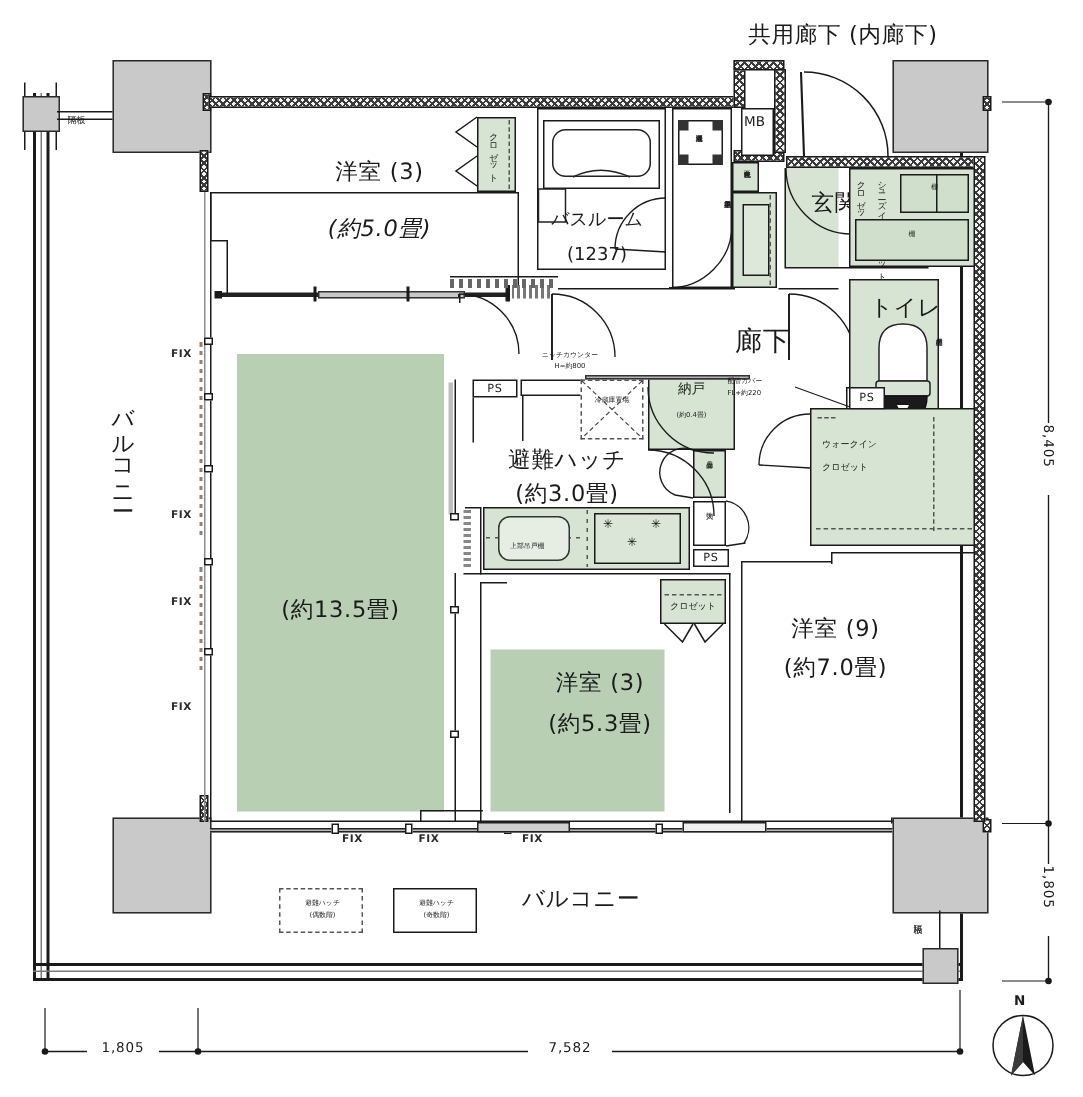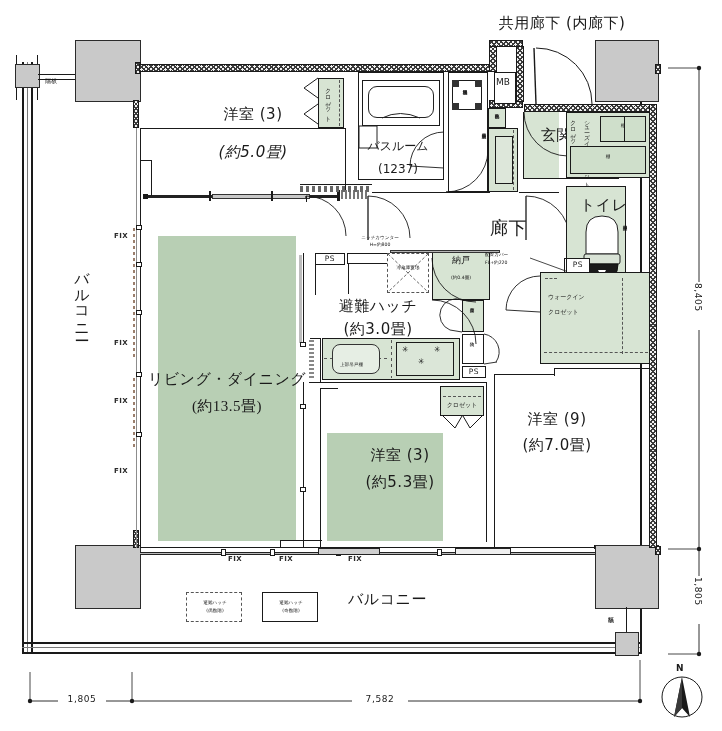--- a/index.html
+++ b/index.html
@@ -140,22 +140,21 @@
   <div class="abs wline" style="left:271px;top:191px;width:2px;height:10px;"></div>
   <div class="abs wline" style="left:337px;top:190px;width:3px;height:11px;"></div>
   <div class="abs" style="left:341px;top:190px;width:26px;height:9px;background:repeating-linear-gradient(90deg,#777 0 2px,transparent 2px 4px);"></div>
   <div class="abs wline" style="left:345px;top:128px;width:1.2px;height:62px;"></div>
   <div class="abs wline" style="left:140px;top:128px;width:206px;height:1.2px;"></div>
   <div class="abs wline" style="left:140px;top:128px;width:1.2px;height:32px;"></div>
   <div class="abs wline" style="left:140px;top:160px;width:12px;height:1.2px;"></div>
   <div class="abs wline" style="left:151px;top:160px;width:1.2px;height:36px;"></div>
 
   <div class="abs green" style="left:158px;top:236px;width:138px;height:305px;"></div>
-  <div class="txt room-name ctr" style="left:227px;top:372px;">リビング・ダイニング</div>
-  <div class="txt room-sub ctr" style="left:227px;top:399px;font-family:Liberation Serif, serif;">(約13.5畳)</div>
+  <div class="txt room-sub ctr" style="left:227px;top:399px;">(約13.5畳)</div>
 
   <div class="txt room-name ctr" style="left:378px;top:299px;">避難ハッチ</div>
   <div class="txt room-sub ctr" style="left:378px;top:322px;">(約3.0畳)</div>
 
   <div class="abs box" style="left:347px;top:253px;width:62px;height:11px;background:#fff;"></div>
   <div class="txt xxs ctr" style="left:380px;top:236px;">ニッチカウンター</div>
   <div class="txt xxs ctr" style="left:380px;top:243px;">H=約800</div>
   <div class="abs wline" style="left:348px;top:264px;width:1px;height:30px;"></div>
 
   <div class="abs box" style="left:315px;top:253px;width:30px;height:12px;background:#fff;"></div>

